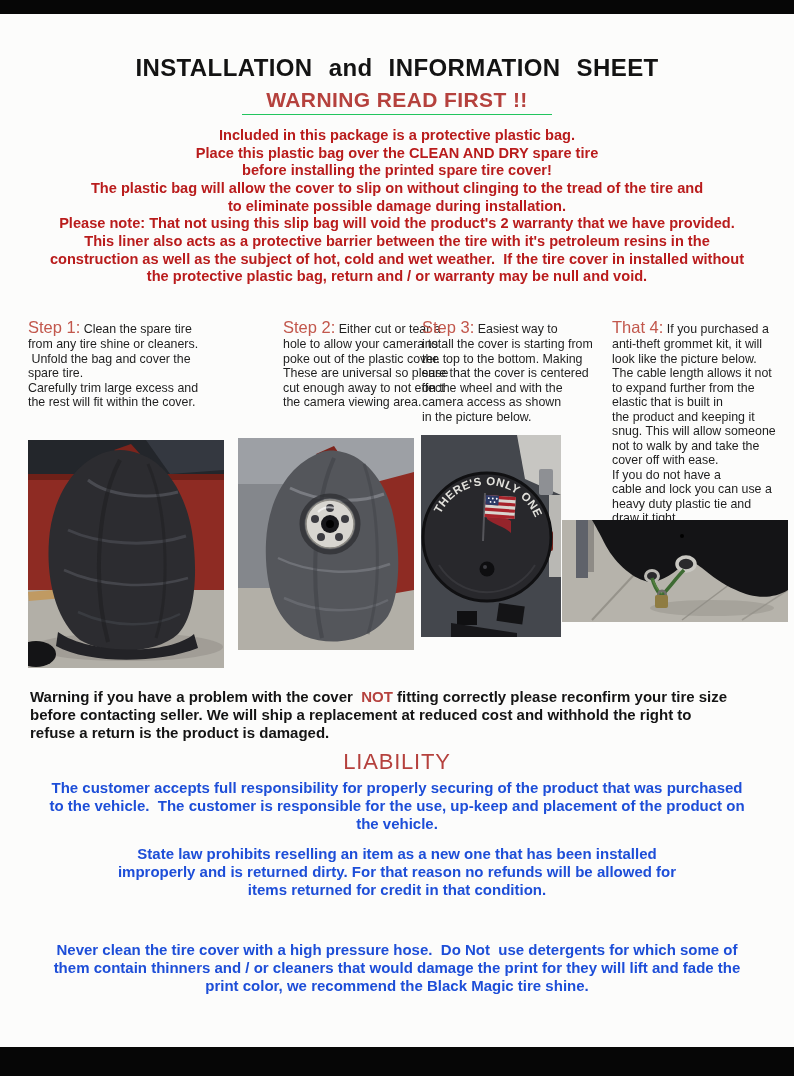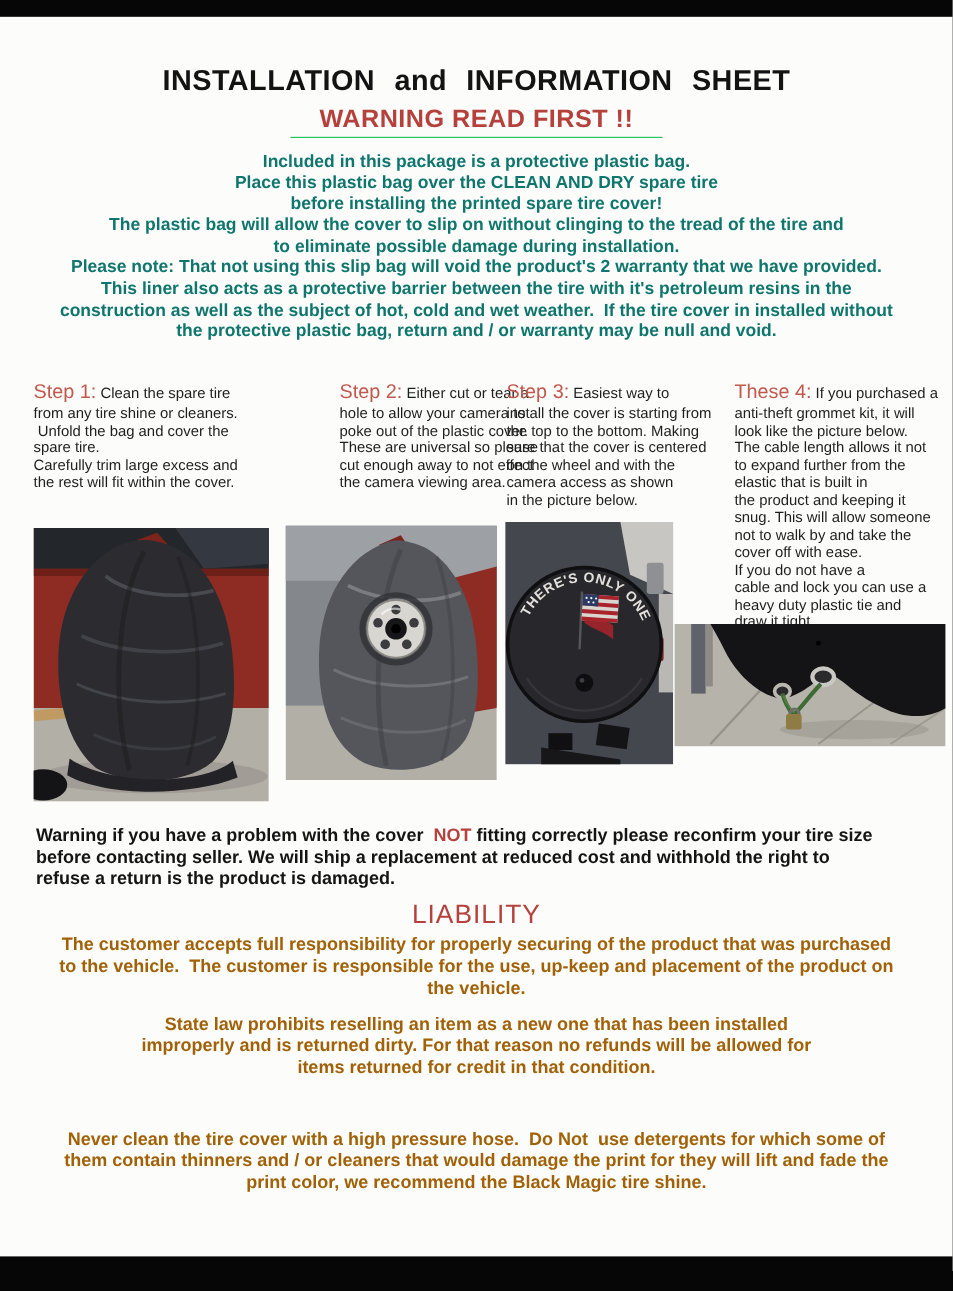--- a/index.html
+++ b/index.html
@@ -7,21 +7,21 @@
         font-family:"Liberation Sans",sans-serif;overflow:hidden;}
   .bar-top{position:absolute;top:0;left:0;right:0;height:14px;background:#060606;}
   .bar-bottom{position:absolute;bottom:0;left:0;right:0;height:29px;background:#060606;}
 
   .title{position:absolute;top:54px;left:0;width:100%;text-align:center;
          font-size:24px;font-weight:bold;color:#131313;word-spacing:9px;letter-spacing:.4px;}
   .warn-head{position:absolute;top:88px;left:0;width:100%;text-align:center;}
   .warn-head span{display:inline-block;font-size:21px;font-weight:bold;color:#b5413d;
          border-bottom:1px solid #22c55e;padding:0 24px 2px;letter-spacing:.4px;}
   .intro{position:absolute;top:127px;left:8px;width:778px;text-align:center;
-         font-size:14.6px;font-weight:bold;color:#0f766e;line-height:1.21;white-space:pre-wrap;}
+         font-size:14.6px;font-weight:bold;color:#b91c1c;line-height:1.21;white-space:pre-wrap;}
 
   .steps-photos{position:absolute;top:300px;left:0;width:794px;height:392px;padding-left:12px;}
   .step{position:absolute;font-size:12.4px;color:#1e1e1e;line-height:1.17;}
   .step .lbl{font-size:16.5px;color:#c2574c;}
   .step .txt{white-space:pre-wrap;}
   #step1{left:28px;top:18px;width:202px;}
   #step2{left:250px;top:18px;width:186px;margin-left:33px;}
   #step3{left:422px;top:18px;width:190px;}
   #step4{left:612px;top:18px;width:182px;}
   .photo{position:absolute;line-height:0;}
@@ -30,21 +30,21 @@
   #photo3{left:421px;top:135px;}
   #photo4{left:562px;top:220px;}
 
   .fitwarn{position:absolute;top:688px;left:30px;width:742px;font-size:15px;font-weight:bold;
            color:#141414;line-height:1.19;white-space:pre-wrap;}
   .fitwarn .not{color:#b5413d;}
   .sec-head{position:absolute;left:0;width:100%;text-align:center;font-size:22px;
             font-weight:normal;color:#b5413d;letter-spacing:.8px;}
   #liab-head{top:749px;}
   #maint-head{top:912px;}
-  .para{position:absolute;text-align:center;font-weight:bold;font-size:15px;color:#a16207;
+  .para{position:absolute;text-align:center;font-weight:bold;font-size:15px;color:#1d4ed8;
         line-height:1.2;white-space:pre-wrap;}
   #liab-p1{top:779px;left:18px;width:758px;}
   #law-p{top:845px;left:87px;width:620px;}
   #maint-p{top:941px;left:18px;width:758px;}
 </style>
 </head>
 <body>
 
 <div class="page">
   <div class="bar-top"></div>
@@ -89,21 +89,21 @@
       <span class="lbl">Step 3:</span>
       <span class="txt">Easiest way to
 install the cover is starting from
 the top to the bottom. Making
 sure that the cover is centered
 on the wheel and with the
 camera access as shown
 in the picture below.</span>
     </div>
     <div class="step" id="step4">
-      <span class="lbl">These 4:</span>
+      <span class="lbl">That 4:</span>
       <span class="txt">If you purchased a
 anti-theft grommet kit, it will
 look like the picture below.
 The cable length allows it not
 to expand further from the
 elastic that is built in
 the product and keeping it
 snug. This will allow someone
 not to walk by and take the
 cover off with ease.

